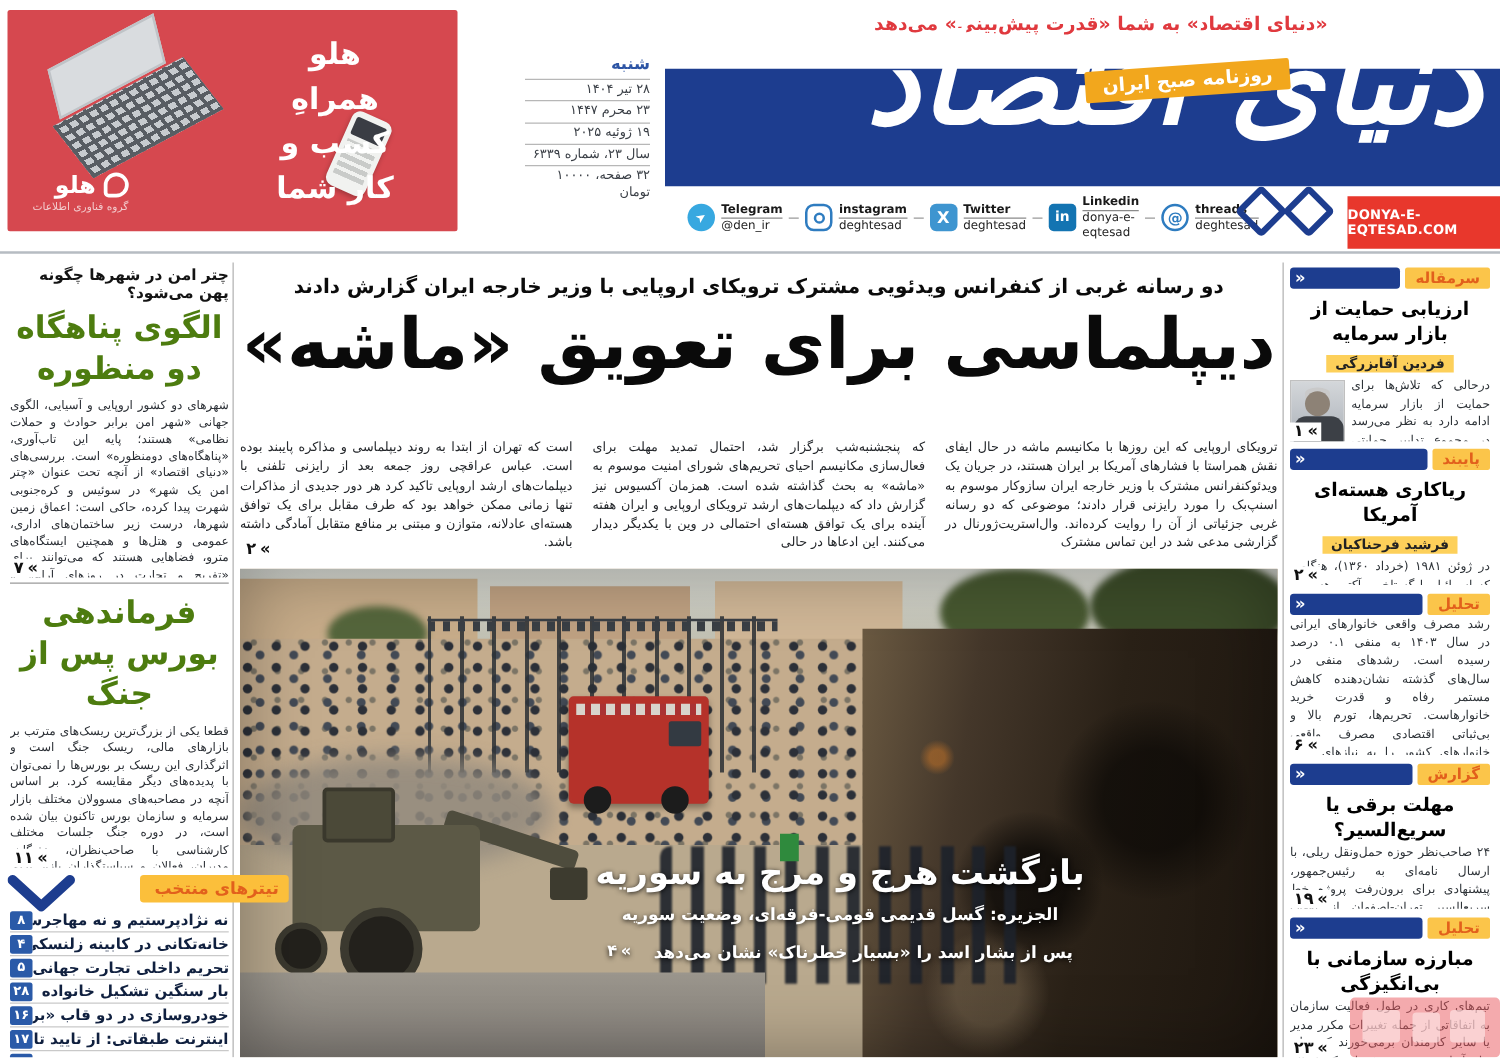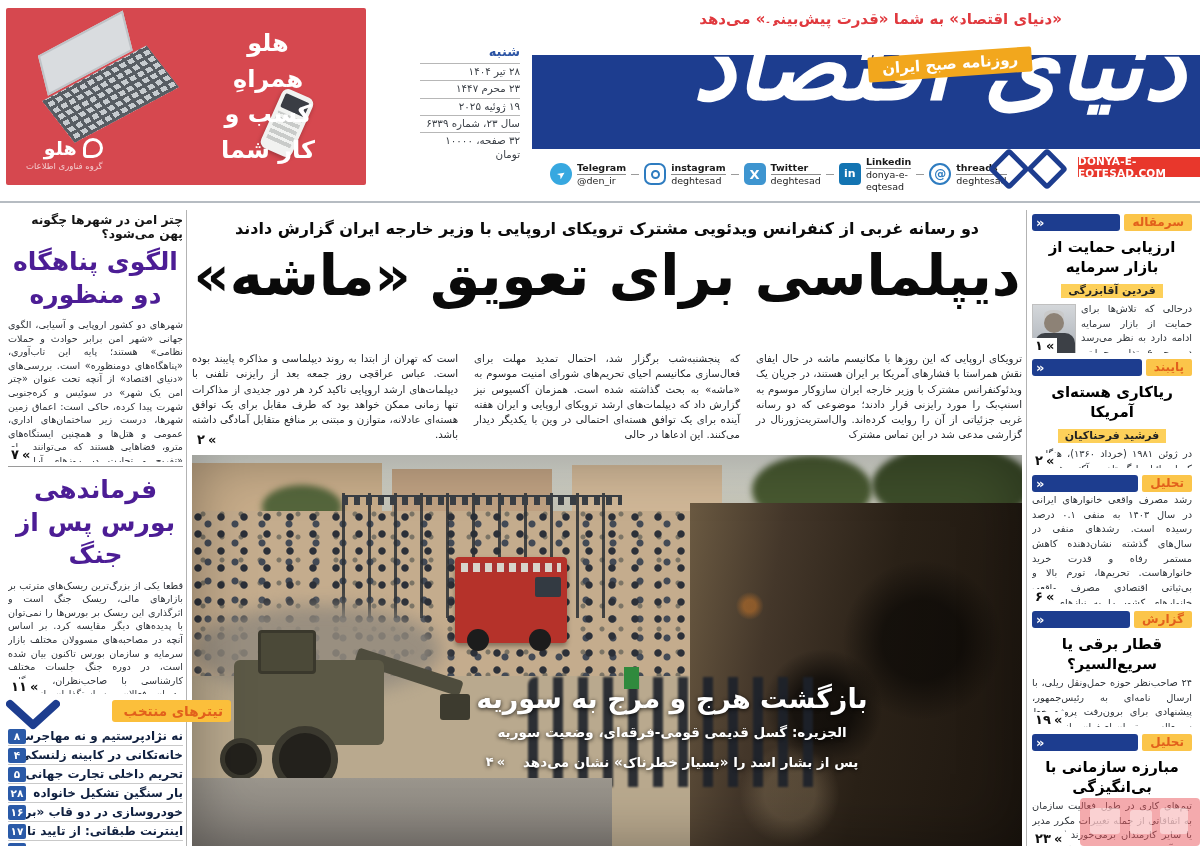--- a/index.html
+++ b/index.html
@@ -46,21 +46,21 @@
   .ic-th { border:2.5px solid #2e7cc0; border-radius:50%; color:#2e7cc0; font-weight:bold; font-size:12px; }
   .soc-tx { display:flex; flex-direction:column; line-height:1.2; }
   .soc-name { font-size:9.5px; font-weight:bold; color:#1a1a1a; border-bottom:1px solid #8a8a8a; padding-bottom:1px; }
   .soc-handle { font-size:9.5px; color:#222; }
   .soc-sep { flex:1; height:1px; background:#9a9a9a; min-width:8px; }
 
   .logo-diamonds { position:absolute; left:986px; top:148px; width:92px; height:46px; }
   .logo-diamonds i { position:absolute; width:30px; height:30px; border:5px solid #1d3d8f; transform:rotate(45deg); border-radius:4px; top:6px; }
   .logo-diamonds i:first-child { left:8px; }
   .logo-diamonds i:last-child { left:46px; }
-  .siteurl { position:absolute; left:1078px; top:157px; width:122px; height:20px; background:#e8372c; color:#fff; font-weight:bold; font-size:10.5px; display:flex; align-items:center; justify-content:center; letter-spacing:.2px; }
+  .siteurl { position:absolute; left:1078px; top:157px; width:122px; height:42px; background:#e8372c; color:#fff; font-weight:bold; font-size:10.5px; display:flex; align-items:center; justify-content:center; letter-spacing:.2px; }
 
   .hdr-divider { position:absolute; left:0; top:201px; width:1200px; height:2px; background:#b6bcc2; }
   .vline-l { position:absolute; left:186px; top:210px; width:1px; height:636px; background:#b3b3b3; }
   .vline-r { position:absolute; left:1026px; top:210px; width:1px; height:636px; background:#b3b3b3; }
 
   
   .kicker { position:absolute; left:192px; top:219px; width:830px; text-align:center; font-weight:bold; font-size:16px; direction:rtl; color:#0b0b0b; }
   .headline { position:absolute; left:192px; top:241px; width:830px; text-align:center; font-weight:900; font-size:56px; direction:rtl; color:#0a0a0a; line-height:1.25; }
   .lead { position:absolute; left:192px; top:351px; width:830px; height:100px; display:flex; direction:rtl; gap:16px; overflow:hidden; }
   .lead .col { flex:1; direction:rtl; text-align:justify; font-size:10.2px; line-height:1.5; color:#24272b; position:relative; }
@@ -113,21 +113,21 @@
   .ph-vignette { position:absolute; inset:0; box-shadow:inset 0 0 60px rgba(0,0,0,.35); }
   .ph-caption { position:absolute; left:260px; top:228px; width:440px; text-align:center; color:#fff; direction:rtl; text-shadow:0 1px 4px rgba(0,0,0,.85); }
   .ph-cap-main { font-size:27px; font-weight:900; }
   .ph-cap-sub { font-size:13.5px; font-weight:bold; margin-top:8px; line-height:1.6; }
   .ph-cap-l2 { display:flex; direction:rtl; justify-content:center; gap:18px; align-items:center; }
   .ph-cap-l2 .pagenum { color:#fff; }
 
   
   .lart { position:absolute; left:8px; width:175px; direction:rtl; overflow:hidden; }
   .l-kicker { font-size:12.3px; font-weight:bold; color:#141414; text-align:right; margin-bottom:5px; }
-  .l-title { font-size:25px; font-weight:900; color:#4c1d95; text-align:center; line-height:1.3; margin-bottom:7px; }
+  .l-title { font-size:25px; font-weight:900; color:#4d7c0f; text-align:center; line-height:1.3; margin-bottom:7px; }
   .l-body { text-align:justify; font-size:9.6px; line-height:1.42; color:#2c3036; }
   .l-page { position:absolute; left:0; bottom:0; background:#fff; padding:0 3px; }
   .l-div { position:absolute; left:8px; top:466px; width:175px; height:1px; background:#9a9a9a; }
 
   .ticker-bar { position:absolute; left:64px; top:700px; width:119px; height:22px; background:#fbbf3b; border-radius:3px; display:flex; align-items:center; justify-content:flex-end; direction:ltr; padding:0 8px;margin-left:48px; }
   .ticker-bar span { color:#e2601c; font-weight:900; font-size:13.5px; direction:rtl; }
   .ticker-chev { position:absolute; left:6px; top:699px; }
   .t-rows { position:absolute; left:8px; top:727px; width:175px; }
   .t-row { display:flex; direction:rtl; align-items:center; height:19px; border-bottom:1px solid #c9c9c9; }
   .t-label { flex:1; text-align:right; font-weight:bold; font-size:12px; color:#10203f; padding-left:4px; white-space:nowrap; overflow:hidden; }
@@ -422,21 +422,21 @@
       </div>
   </div>
 
   <div class="sb-item" style="top:610px; height:117px;">
     <div class="sb-head">
         <span class="sb-lbl">گزارش</span>
         <div class="sb-bar">
           <span>«</span>
         </div>
       </div>
-    <div class="sb-title">قطار برقی یا سریع‌السیر؟</div>
+    <div class="sb-title">مهلت برقی یا سریع‌السیر؟</div>
     <div class="sb-body">۲۴ صاحب‌نظر حوزه حمل‌ونقل ریلی، با ارسال نامه‌ای به رئیس‌جمهور، پیشنهادی برای برون‌رفت پروژه خط سریع‌السیر تهران-اصفهان از توقف پیشرفت مطرح کردند. این پیشنهاد درصورتی که با اقبال سیاستگذار حمل‌ونقل مواجه شود، می‌تواند برنامه نوسازی و مدرن‌سازی شبکه ریلی کشور را تعیین تکلیف کند.</div>
     <div class="pagenum sb-page">
         <span>۱۹</span>
         <span>«</span>
       </div>
   </div>
 
   <div class="sb-item" style="top:733px; height:113px;">
     <div class="sb-head">
         <span class="sb-lbl">تحلیل</span>

